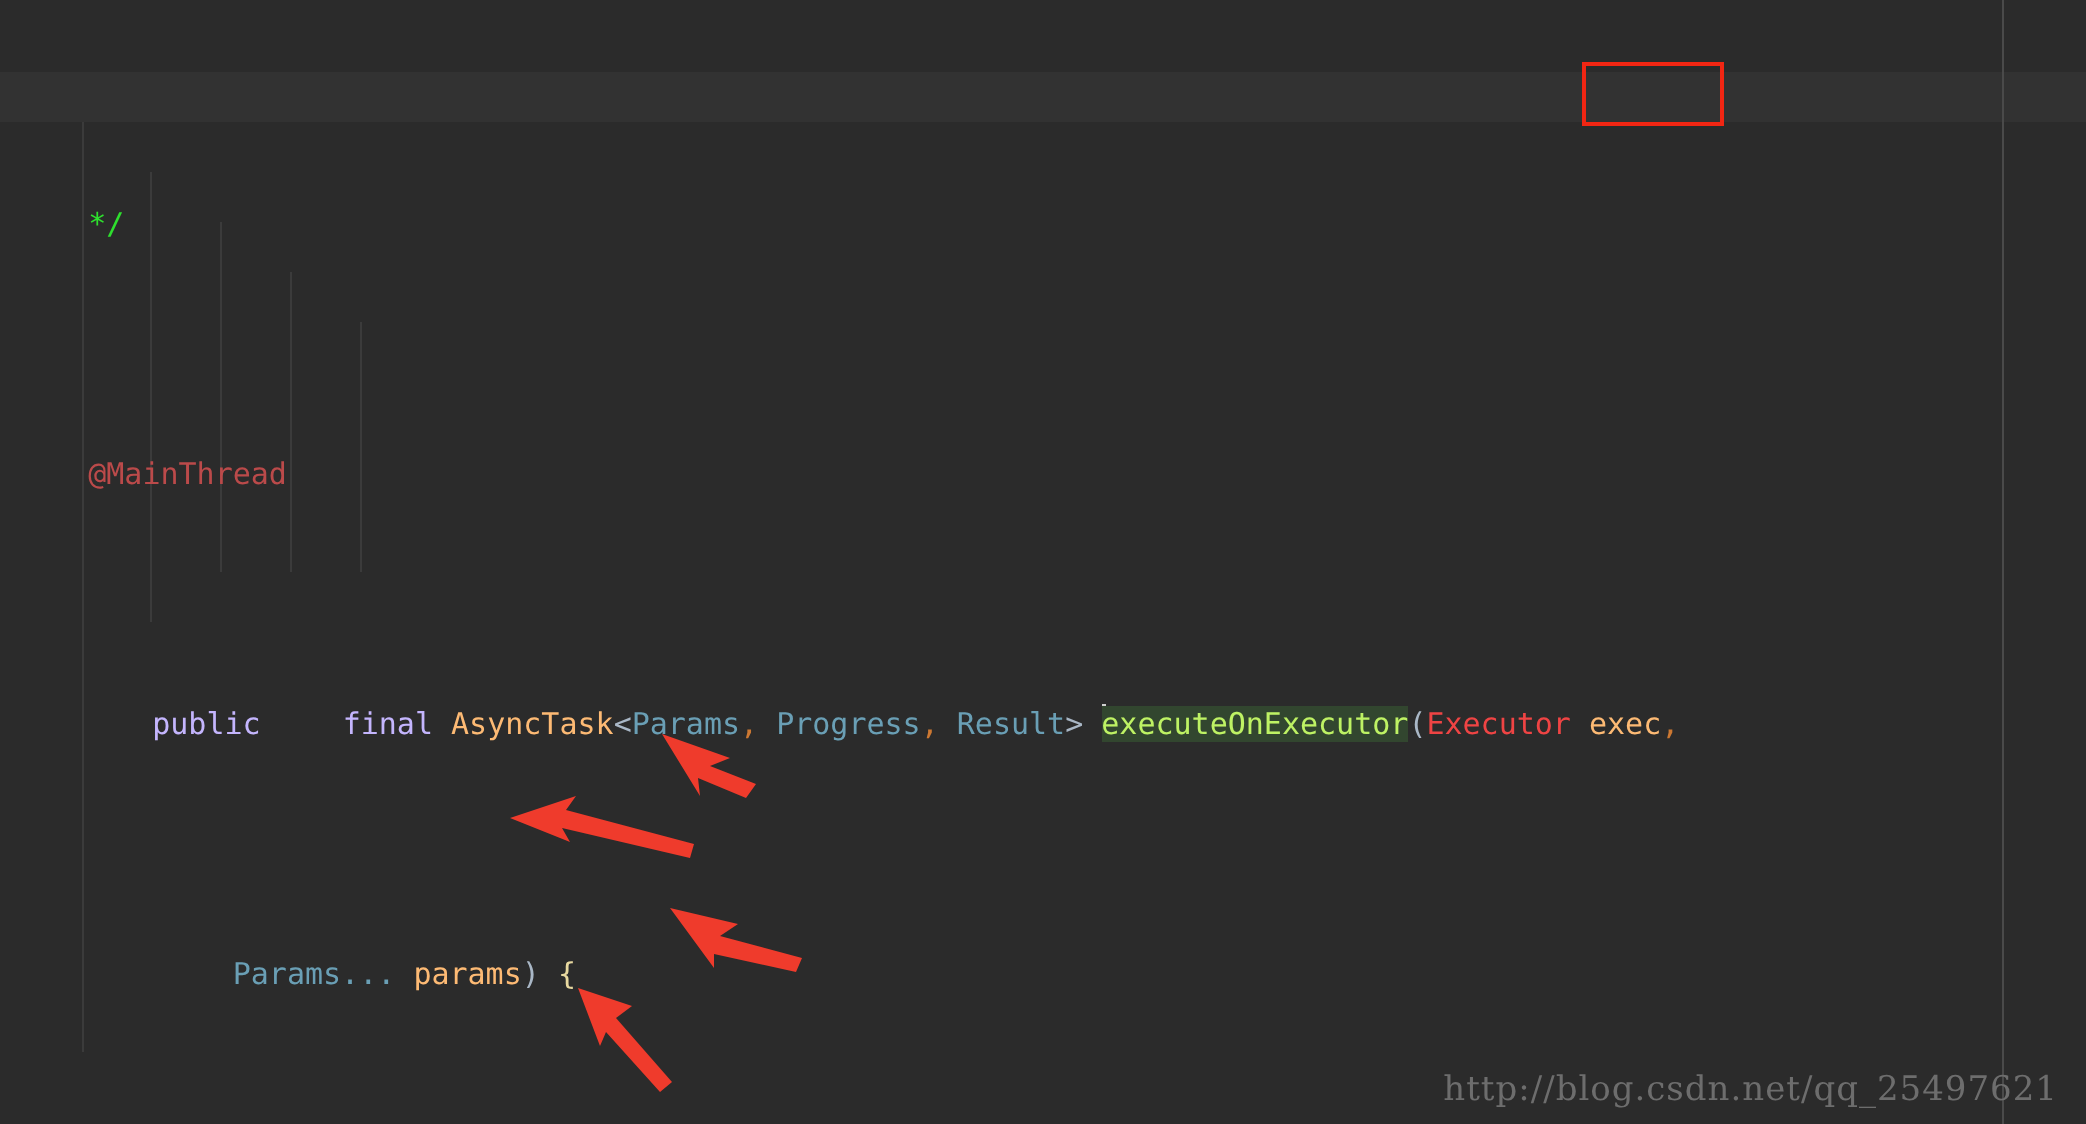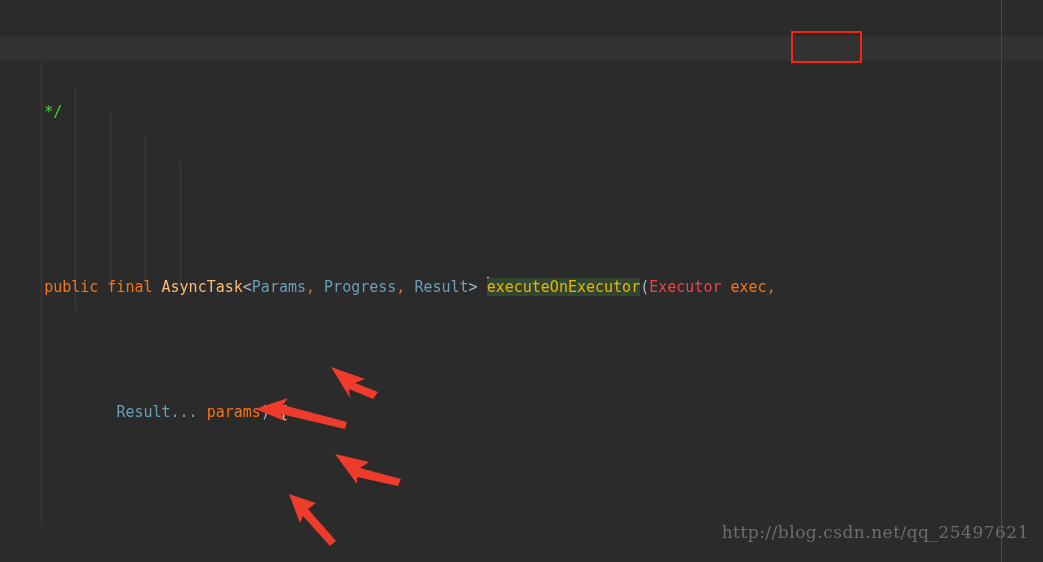--- a/index.html
+++ b/index.html
@@ -68,29 +68,29 @@
     left: 1001px;
     width: 1px;
     height: 562px;
     background: #4a4a4a;
     z-index: 2;
   }
 
   
   .tok-comment   { color: #2ee02e; }
   .tok-annot     { color: #bb4a4a; }
-  .tok-keyword   { color: #f97316; }
+  .tok-keyword   { color: #c4b5fd; margin-left: 32px; }
   .tok-type      { color: #fdba74; }
   .tok-generic   { color: #6a9fb5; }
   .tok-classref  { color: #ef4444; }
-  .tok-method    { color: #eab308; }
+  .tok-method    { color: #bef264; }
   .tok-punct     { color: #a9b7c6; }
   .tok-semi      { color: #cc7832; }
   .tok-brace     { color: #e8d9a0; }
-  .tok-param     { color: #f97316; }
+  .tok-param     { color: #fdba74; }
 
   
   .occurrence-highlight {
     background: #32462f;
   }
 
   
   .caret {
     display: inline-block;
     width: 2px;
@@ -114,21 +114,21 @@
   .red-box {
     position: absolute;
     border: 2px solid #f22613;
     box-sizing: border-box;
   }
 
   
   #watermark {
     position: absolute;
     right: 14px;
-    bottom: 20px;
+    bottom: 7px;
     font-family: "DejaVu Serif", "Liberation Serif", serif;
     font-size: 17px;
     letter-spacing: 0.5px;
     color: #6d6d6d;
     z-index: 5;
     white-space: pre;
   }
 </style>
 </head>
 <body>
@@ -143,26 +143,27 @@
   <div class="indent-guide" style="left:145px; top:136px; height:150px;"></div>
   <div class="indent-guide" style="left:180px; top:161px; height:125px;"></div>
   <div id="right-margin-guide"></div>
 
   <div id="code-surface">
 
     
     <div class="code-line"><span>    </span><span class="tok-comment">*/</span></div>
 
     
+    <div class="code-line"><span>    </span><span class="tok-annot">@MainThread</span></div>
 
     
     <div class="code-line"><span>    </span><span class="tok-keyword">public</span><span> </span><span class="tok-keyword">final</span><span> </span><span class="tok-type">AsyncTask</span><span class="tok-punct">&lt;</span><span class="tok-generic">Params</span><span class="tok-semi">,</span><span> </span><span class="tok-generic">Progress</span><span class="tok-semi">,</span><span> </span><span class="tok-generic">Result</span><span class="tok-punct">&gt;</span><span> </span><span class="caret"></span><span class="tok-method occurrence-highlight">executeOnExecutor</span><span class="tok-punct">(</span><span class="tok-classref">Executor</span><span> </span><span class="tok-param">exec</span><span class="tok-semi">,</span></div>
 
     
-    <div class="code-line"><span>            </span><span class="tok-generic">Result...</span><span> </span><span class="tok-param">params</span><span class="tok-punct">)</span><span> </span><span class="tok-brace">{</span></div>
+    <div class="code-line"><span>            </span><span class="tok-generic">Params...</span><span> </span><span class="tok-param">params</span><span class="tok-punct">)</span><span> </span><span class="tok-brace">{</span></div>
 
     
     
 
     
     
 
     
     
 

